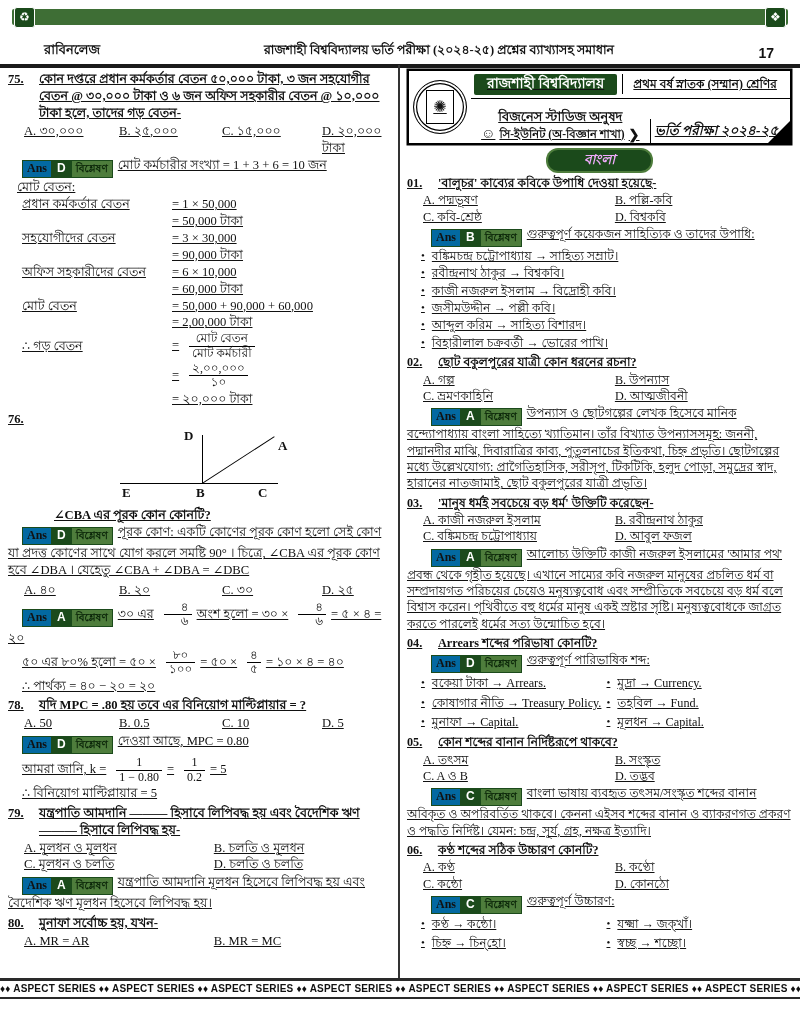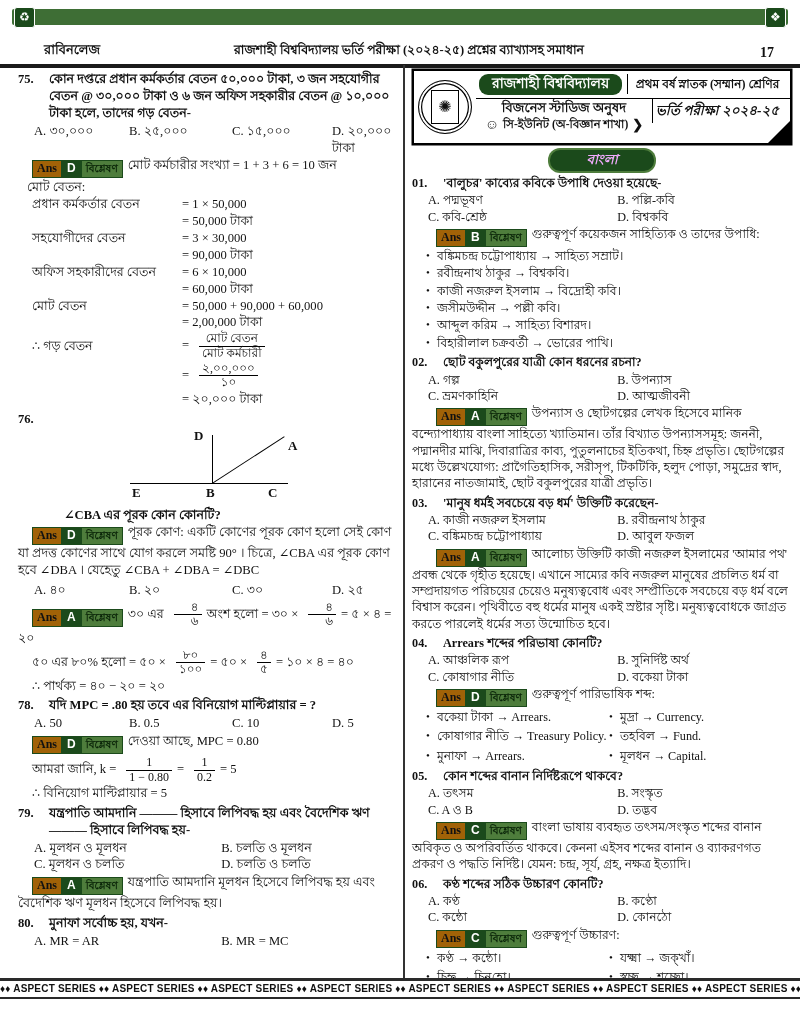--- a/index.html
+++ b/index.html
@@ -9,41 +9,41 @@
   .top-bar{position:absolute;left:12px;right:12px;top:9px;height:16px;background:var(--bar-green,#3e6e35);
            border-radius:2px;}
   .bar-icon{position:absolute;top:-2px;width:19px;height:19px;background:var(--green-dark,#1b4a1b);
             color:#fff;font-size:12px;line-height:19px;text-align:center;border-radius:3px;border:1px solid #fff;}
   .bar-icon.left{left:2px;}
   .bar-icon.right{right:2px;}
   
   .header{position:absolute;left:0;right:0;top:40px;display:flex;align-items:flex-end;
           padding:0 14px 3px 14px;font-weight:bold;font-size:13px;border-bottom:4px solid #1a1a1a;}
   .header .hl{width:160px;padding-left:30px;}
-  .header .hc{flex:1;text-align:center;font-size:12.5px;}
-  .header .hr{width:160px;text-align:right;padding-right:12px;font-size:14px;font-family:Liberation Serif, serif;}
-  
-  .cols{position:absolute;left:10px;right:0;top:65px;height:913px;display:flex;overflow:hidden;}
+  .header .hc{flex:1;text-align:right;font-size:12.5px;}
+  .header .hr{width:160px;text-align:right;padding-right:12px;font-size:14px;font-family:Liberation Sans, sans-serif;}
+  
+  .cols{position:absolute;left:0;right:0;top:65px;height:913px;display:flex;overflow:hidden;text-decoration:underline;}
   .col{box-sizing:border-box;overflow:hidden;}
   .col-left{width:400px;border-right:2px solid #333;padding:6px 9px 0 8px;font-size:12.6px;line-height:1.34;}
   .col-right{width:400px;padding:3px 8px 0 7px;font-size:12.2px;line-height:1.34;}
   
   .q{margin-bottom:3px;}
   .qhead{display:flex;gap:7px;font-weight:bold;}
   .qnum{min-width:24px;}
   .qtext{flex:1;}
   .qtext-indent{margin-left:46px;font-weight:bold;}
   .opts{padding-left:16px;margin:1px 0;}
   .opts-row{display:grid;grid-template-columns:95px 103px 100px auto;}
   .opts-grid{display:grid;grid-template-columns:52% 48%;}
   .ansp{margin:1px 0;text-indent:14px;}
   .col-right .ansp{text-indent:24px;}
   .anstag{display:inline-flex;align-items:stretch;border:1.6px solid var(--green-dark,#1b4a1b);
           font-weight:bold;vertical-align:-3px;margin-right:5px;height:16px;line-height:15px;text-indent:0;}
-  .anstag .aw{padding:0 4px;font-size:12px;background:#a16207;}
+  .anstag .aw{padding:0 4px;font-size:12px;background:#0369a1;}
   .anstag .al{background:var(--green-dark,#1b4a1b);color:#fff;padding:0 6px;font-size:12px;
               font-family:"Liberation Sans",sans-serif;}
   .anstag .ab{background:var(--green-mid,#4e7d3c);color:#0a2508;padding:0 4px;font-size:10.5px;}
   .sol{display:flex;margin-left:14px;align-items:center;}
   .sol.flush{margin-left:9px;}
   .sol .lbl{width:150px;flex-shrink:0;}
   .math{display:inline;}
   .mx{margin-right:5px;}
   .fr{display:inline-block;vertical-align:middle;text-align:center;line-height:1.12;margin:1px 5px;font-size:0.95em;}
   .fr .n{display:block;border-bottom:1.3px solid #000;padding:0 3px;}
@@ -67,25 +67,25 @@
   .dl-right{left:152px;top:53px;}
   
   .infobox{position:relative;display:flex;border:2px solid #000;box-shadow:0 0 0 0.5px #000;height:72px;margin:1px 0 5px;}
   .logo-cell{width:62px;display:flex;align-items:center;justify-content:center;}
   .logo-circle{width:52px;height:52px;border:1.5px solid #000;border-radius:50%;display:flex;
                align-items:center;justify-content:center;box-shadow:inset 0 0 0 2px #fff,inset 0 0 0 3.2px #000;}
   .logo-book{width:26px;height:32px;border:1.5px solid #000;display:flex;align-items:center;
              justify-content:center;font-size:16px;}
   .info-main{flex:1;display:flex;flex-direction:column;}
   .info-top{display:flex;align-items:center;border-bottom:1.5px solid #000;padding:3px 3px;}
-  .uni-pill{background:var(--green-dark,#1b4a1b);color:#fff;font-weight:bold;border-radius:9px;
+  .uni-pill{background:var(--green-dark,#1b4a1b);color:#fff;font-weight:bold;border-radius:2px;
             padding:1px 13px;font-size:14px;white-space:nowrap;}
   .program{flex:1;text-align:center;font-weight:bold;font-size:12px;border-left:1.5px solid #000;
            margin-left:5px;padding:2px 0;}
-  .info-bottom{flex:1;display:flex;align-items:flex-start;}
+  .info-bottom{flex:1;display:flex;align-items:flex-end;}
   .fac-cell{width:56%;text-align:center;font-weight:bold;}
   .fac-name{font-size:13px;}
   .unit-row{display:flex;align-items:center;justify-content:center;gap:4px;font-size:11.5px;}
   .smiley{font-size:14px;line-height:12px;}
   .unit-arrow{font-weight:bold;font-size:13px;}
   .exam-cell{flex:1;border-left:1.5px solid #000;text-align:center;font-weight:bold;font-style:italic;
              font-size:13.5px;padding:3px 10px 3px 2px;}
   .corner{position:absolute;right:-1px;bottom:-1px;width:0;height:0;
           border-left:24px solid transparent;border-bottom:24px solid #000;}
   .subject-wrap{text-align:center;margin:2px 0 4px;}
@@ -377,26 +377,20 @@
                 <span class="aw">Ans</span>
                 <span class="al">A</span>
                 <span class="ab">বিশ্লেষণ</span>
               </span><span class="mx">আলোচ্য উক্তিটি কাজী নজরুল ইসলামের 'আমার পথ' প্রবন্ধ থেকে গৃহীত হয়েছে। এখানে সাম্যের কবি নজরুল মানুষের প্রচলিত ধর্ম বা সম্প্রদায়গত পরিচয়ের চেয়েও মনুষ্যত্ববোধ এবং সম্প্রীতিকে সবচেয়ে বড় ধর্ম বলে বিশ্বাস করেন। পৃথিবীতে বহু ধর্মের মানুষ একই স্রষ্টার সৃষ্টি। মনুষ্যত্ববোধকে জাগ্রত করতে পারলেই ধর্মের সত্য উন্মোচিত হবে।</span></p>
           </div>
           <div class="q">
             <div class="qhead">
               <span class="qnum">04.</span>
               <div class="qtext">Arrears শব্দের পরিভাষা কোনটি?</div>
             </div>
-            <div class="opts opts-grid">
-              <span class="opt">A. আঞ্চলিক রূপ</span>
-              <span class="opt">B. সুনির্দিষ্ট অর্থ</span>
-              <span class="opt">C. কোষাগার নীতি</span>
-              <span class="opt">D. বকেয়া টাকা</span>
-            </div>
             <p class="ansp"><span class="anstag">
                 <span class="aw">Ans</span>
                 <span class="al">D</span>
                 <span class="ab">বিশ্লেষণ</span>
               </span><span class="mx">গুরুত্বপূর্ণ পারিভাষিক শব্দ:</span></p>
             <div class="bul2">
               <div class="bul">
                 <span class="dot">•</span>
                 <span class="btxt">বকেয়া টাকা → Arrears.</span>
               </div>
@@ -411,21 +405,21 @@
                 <span class="btxt">কোষাগার নীতি → Treasury Policy.</span>
               </div>
               <div class="bul">
                 <span class="dot">•</span>
                 <span class="btxt">তহবিল → Fund.</span>
               </div>
             </div>
             <div class="bul2">
               <div class="bul">
                 <span class="dot">•</span>
-                <span class="btxt">মুনাফা → Arrears.</span>
+                <span class="btxt">মুনাফা → Capital.</span>
               </div>
               <div class="bul">
                 <span class="dot">•</span>
                 <span class="btxt">মূলধন → Capital.</span>
               </div>
             </div>
           </div>
           <div class="q">
             <div class="qhead">
               <span class="qnum">05.</span>

